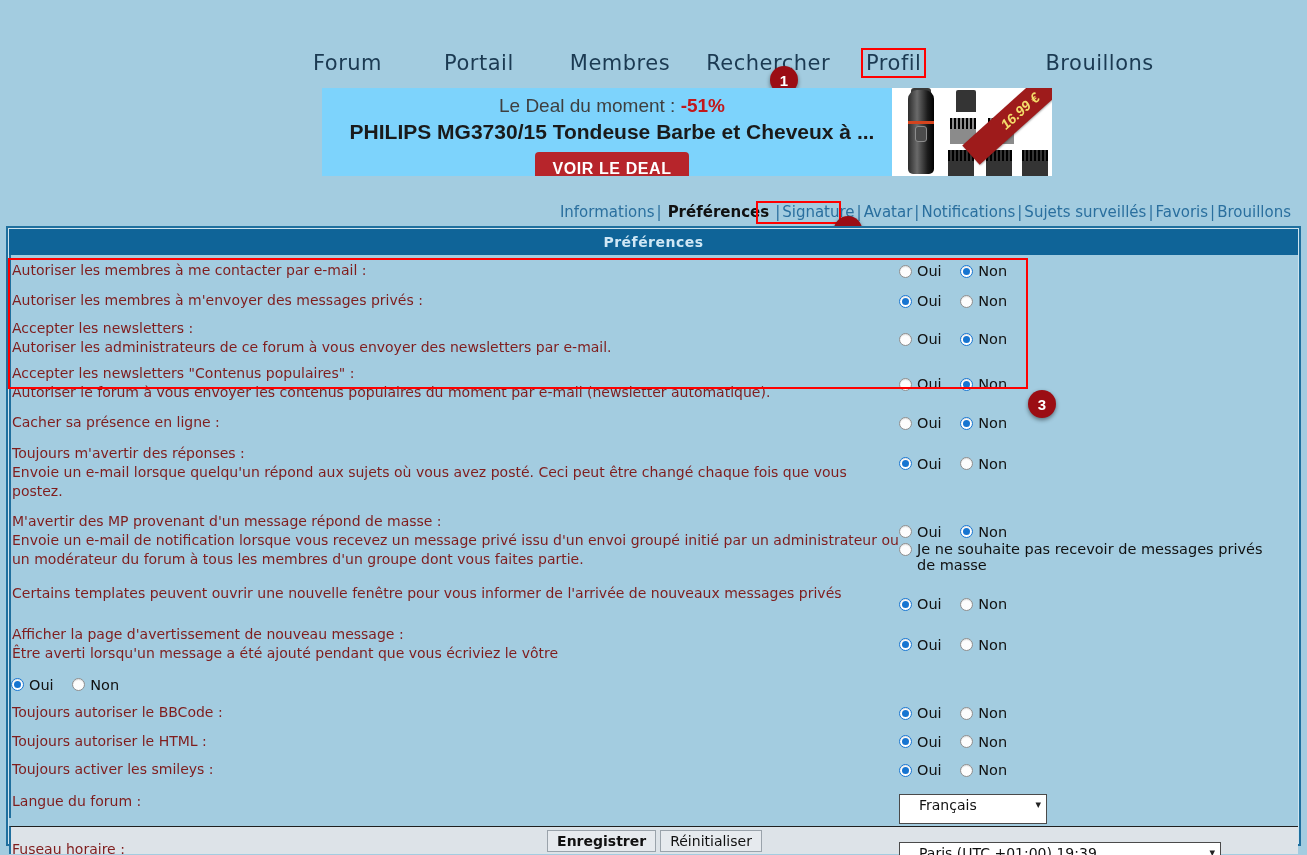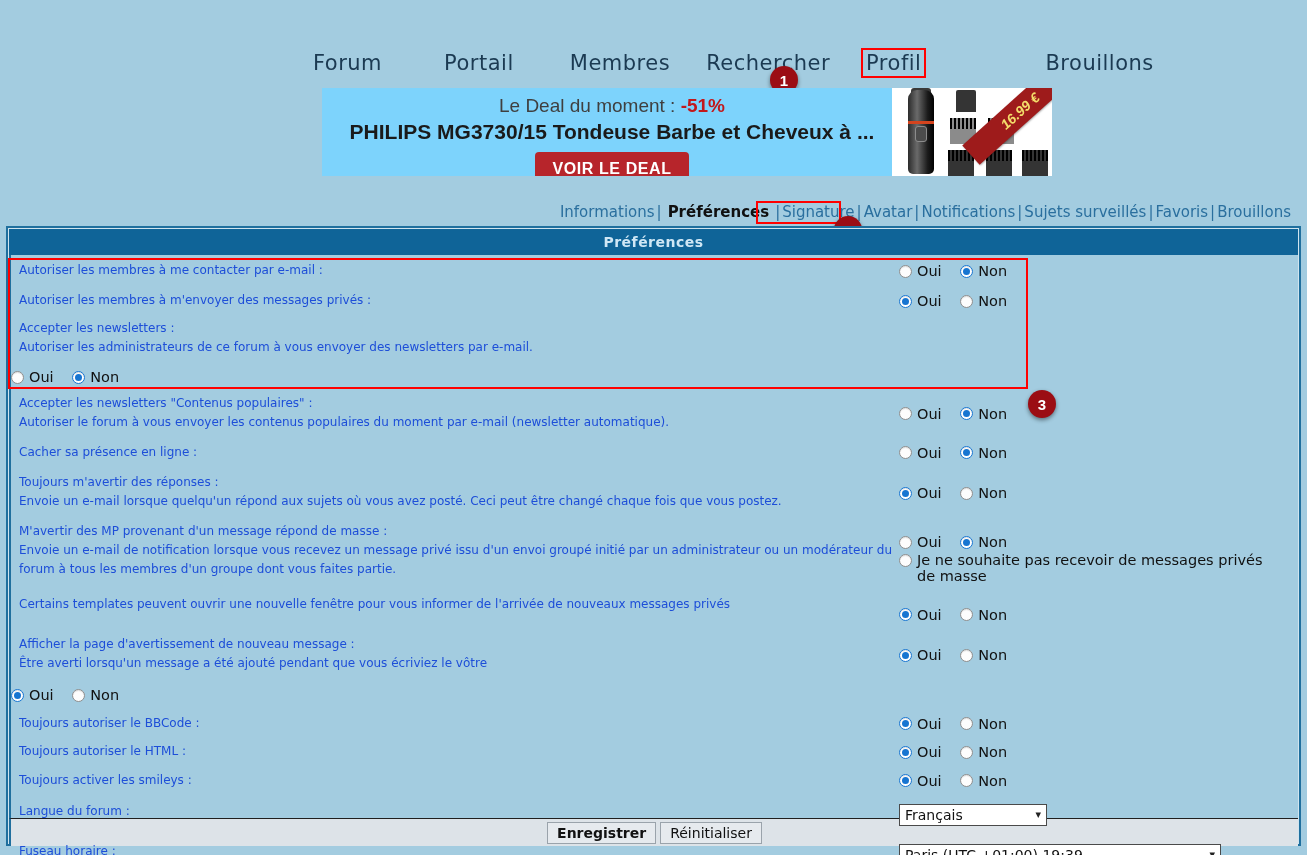--- a/index.html
+++ b/index.html
@@ -125,22 +125,22 @@
   .panel-body {
     background: #a3cce0; height: 563px; position: relative;
     border-left: 2px solid #1f6f9e;
   }
 
   .row {
     position: relative; display: flex; align-items: flex-start;
     padding: 0; min-height: 28px;
   }
   .row-label {
-    width: 888px; padding-left: 8px; color: #1d4ed8;
-    font-size: 12px; line-height: 19px;
+    width: 888px; padding-left: 1px; color: #7f1d1d;
+    font-size: 14px; line-height: 19px;
     font-family: "DejaVu Sans", "Liberation Sans", sans-serif;
   }
   .row-label .sub { display: block; }
   .row-ctrl {
     flex: 1; padding-top: 2px;
     font-size: 14.5px; color: #111;
     font-family: "DejaVu Sans", "Liberation Sans", sans-serif;
   }
 
   .radio-wrap { display: inline-flex; align-items: center; margin-right: 14px; white-space: nowrap; }
@@ -154,36 +154,37 @@
     border: 1px solid #1775d1; background: #ffffff;
   }
   .radio.on::after {
     content: ""; position: absolute; left: 2px; top: 2px;
     width: 7px; height: 7px; border-radius: 50%; background: #1775d1;
   }
   .radio-label { font-size: 14.5px; color: #111; }
 
   .sel {
     background: #ffffff; border: 1px solid #4a4a4a; color: #111;
-    font-size: 14px; height: 22px; line-height: 20px;
-    font-family: "DejaVu Sans", "Liberation Sans", sans-serif;
-    padding: 0 20px 0 5px; position: relative; display: inline-block;
+    font-size: 14px; height: 30px; line-height: 20px;
+    font-family: "DejaVu Sans", "Liberation Sans", sans-serif;
+    padding: 0 20px 0 19px; position: relative; display: inline-block;
     white-space: nowrap; overflow: hidden;
   }
   .sel::after {
     content: "\25BE"; position: absolute; right: 5px; top: 0; font-size: 11px; color: #222;
   }
   .sel-lang  { width: 148px; }
   .sel-tz    { width: 322px; }
 
   .panel-foot {
     background: #dde3e8; border-top: 1px solid #1f1f1f;
     border-left: 2px solid #1f6f9e;
     height: 28px; display: flex; align-items: center; justify-content: center;
     gap: 4px;
+    margin-top: 8px;
   }
   .btn {
     font-family: "DejaVu Sans", "Liberation Sans", sans-serif;
     font-size: 14px; color: #111; background: #e6eaee;
     border: 1px solid #9aa3ab; padding: 2px 9px; cursor: pointer;
   }
   .btn.primary { font-weight: bold; }
 
   
   .hl-box { position: absolute; border: 2px solid #ff0000; pointer-events: none; }
@@ -276,21 +277,21 @@
               <span class="radio on"></span>
               <span class="radio-label">Oui</span>
             </span>
           <span class="radio-wrap">
               <span class="radio"></span>
               <span class="radio-label">Non</span>
             </span>
         </div>
       </div>
 
-      <div class="row" style="padding-top:8px;flex-direction:column;">
+      <div class="row" style="padding-top:8px;">
         <div class="row-label">
           <span>Accepter les newsletters :</span>
           <span class="sub">Autoriser les administrateurs de ce forum à vous envoyer des newsletters par e-mail.</span>
         </div>
         <div class="row-ctrl" style="padding-top:12px;">
           <span class="radio-wrap">
               <span class="radio"></span>
               <span class="radio-label">Oui</span>
             </span>
           <span class="radio-wrap">

